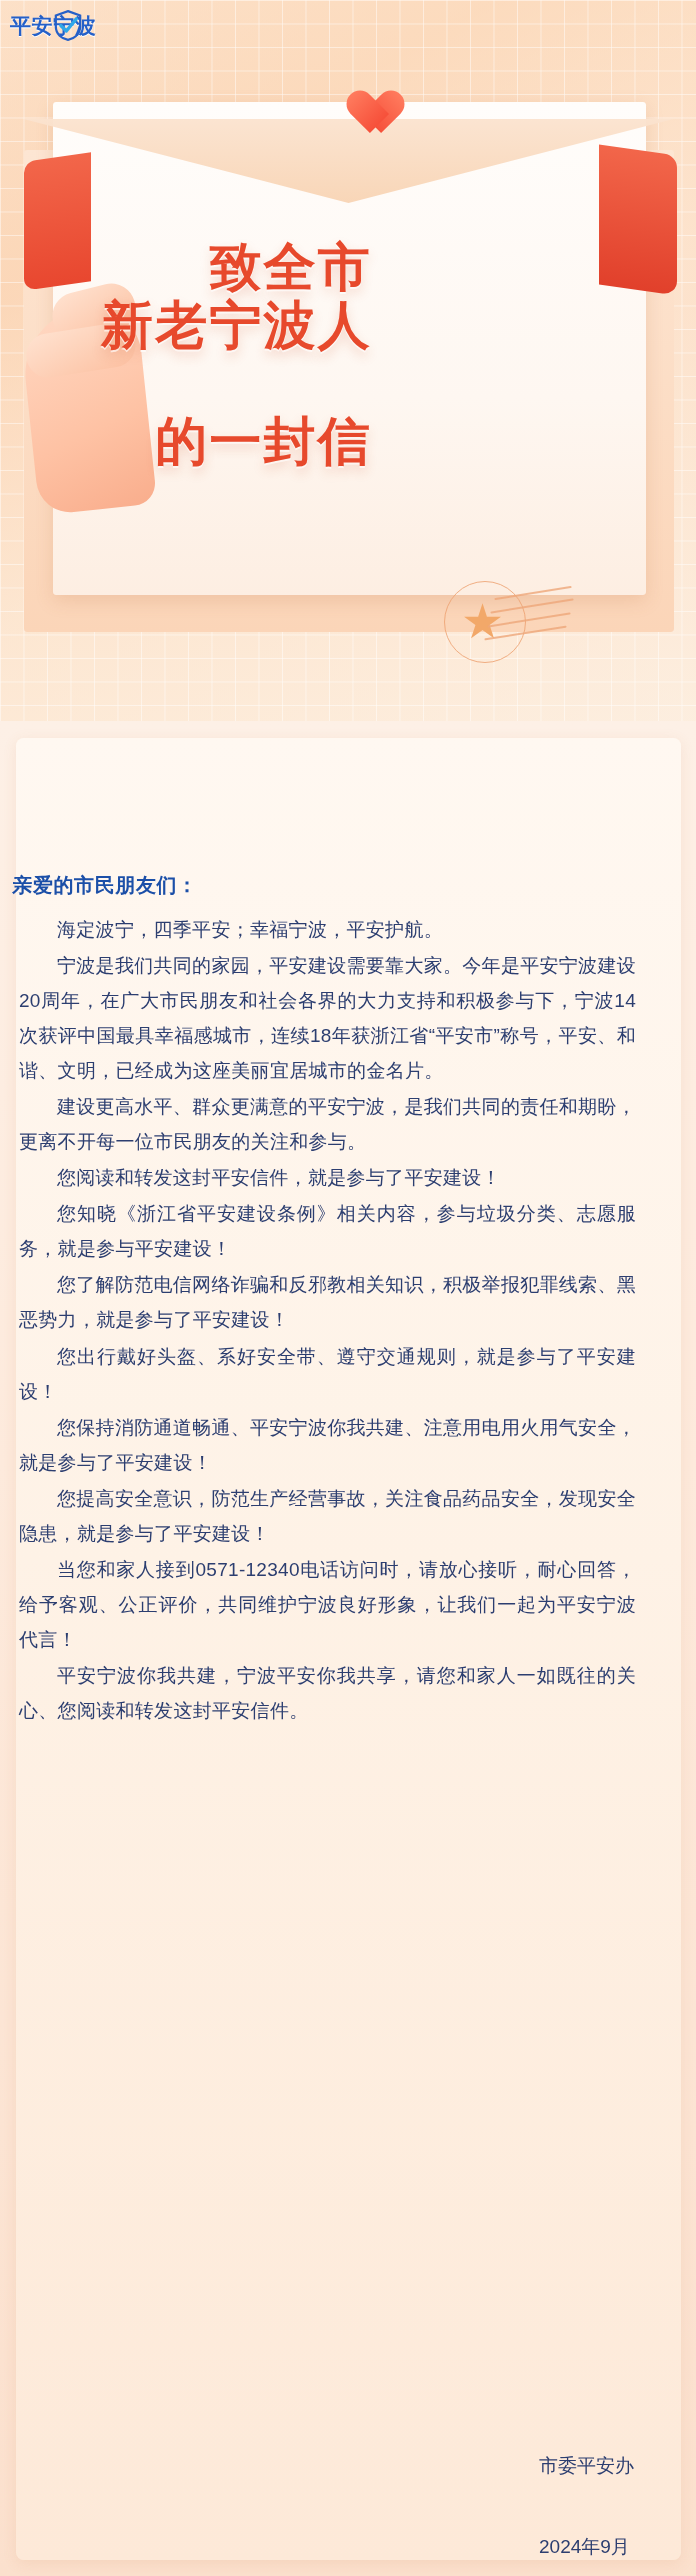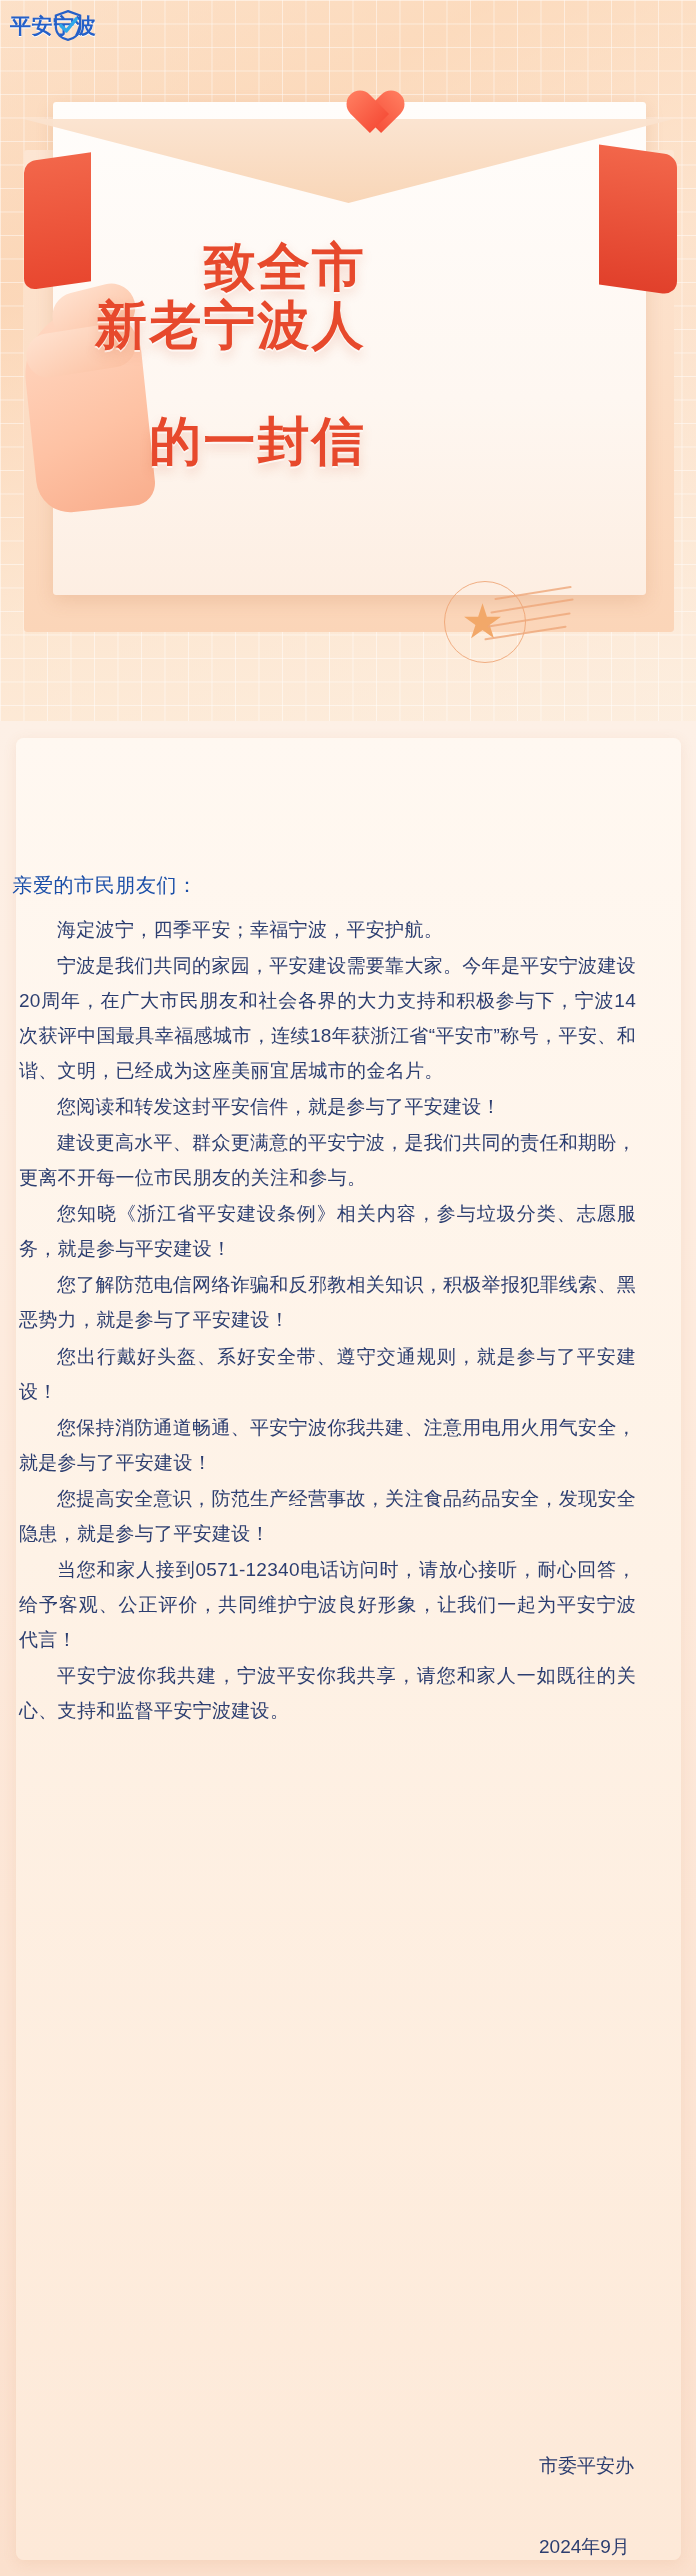--- a/index.html
+++ b/index.html
@@ -176,21 +176,21 @@
     font-size: 52px;
     font-weight: 800;
     line-height: 58px;
     letter-spacing: 2.2px;
     color: #e7492c;
     text-shadow: 0 2.2px 0 rgba(255,255,255,.65), 0 5.6px 11.2px rgba(205,80,40,.22);
     white-space: pre-line;
     font-family: "DejaVu Sans", "Liberation Sans", sans-serif;
     text-align: right;
   }
-  .hero-line2 { margin-left: 17px; display: block; }
+  .hero-line2 { margin-left: 23px; display: block; }
   .hero-line3 { margin-left: 6px; display: block; }
 
   .stamp {
     position: absolute;
     left: 432px;
     top: 576px;
     width: 135px;
     height: 90px;
     z-index: 22;
   }
@@ -249,21 +249,21 @@
     height: 1822px;
     background: linear-gradient(180deg,#fff8f1 0%, #fef2e6 45%, #fde9d8 100%);
     border-radius: 7.8px;
     box-shadow: 0 3.4px 13.5px rgba(200,120,70,.12);
   }
   .salutation {
     position: absolute;
     left: 12.3px;
     top: 151px;
     font-size: 20px;
-    font-weight: 400;
+    font-weight: 700;
     color: #1b4fa8;
     letter-spacing: 0.6px;
   }
   .letter-text {
     position: absolute;
     left: 19px;
     top: 191px;
     width: 617px;
     font-size: 19px;
     line-height: 35px;
@@ -333,29 +333,29 @@
   </div>
 
   <div class="body-card">
     <div class="body-inner"></div>
 
     <div class="salutation">亲爱的市民朋友们：</div>
 
     <div class="letter-text" id="letter-text">
         <p>海定波宁，四季平安；幸福宁波，平安护航。</p>
         <p>宁波是我们共同的家园，平安建设需要靠大家。今年是平安宁波建设20周年，在广大市民朋友和社会各界的大力支持和积极参与下，宁波14次获评中国最具幸福感城市，连续18年获浙江省“平安市”称号，平安、和谐、文明，已经成为这座美丽宜居城市的金名片。</p>
+        <p>建设更高水平、群众更满意的平安宁波，是我们共同的责任和期盼，更离不开每一位市民朋友的关注和参与。</p>
         <p>您阅读和转发这封平安信件，就是参与了平安建设！</p>
-        <p>建设更高水平、群众更满意的平安宁波，是我们共同的责任和期盼，更离不开每一位市民朋友的关注和参与。</p>
         <p>您知晓《浙江省平安建设条例》相关内容，参与垃圾分类、志愿服务，就是参与平安建设！</p>
         <p>您了解防范电信网络诈骗和反邪教相关知识，积极举报犯罪线索、黑恶势力，就是参与了平安建设！</p>
         <p>您出行戴好头盔、系好安全带、遵守交通规则，就是参与了平安建设！</p>
         <p>您保持消防通道畅通、平安宁波你我共建、注意用电用火用气安全，就是参与了平安建设！</p>
         <p>您提高安全意识，防范生产经营事故，关注食品药品安全，发现安全隐患，就是参与了平安建设！</p>
         <p>当您和家人接到0571-12340电话访问时，请放心接听，耐心回答，给予客观、公正评价，共同维护宁波良好形象，让我们一起为平安宁波代言！</p>
-        <p>平安宁波你我共建，宁波平安你我共享，请您和家人一如既往的关心、支持和监督平安宁波建设。</p>
+        <p>平安宁波你我共建，宁波平安你我共享，请您和家人一如既往的关心、您阅读和转发这封平安信件。</p>
       </div>
 
     <div class="signature">
       <span class="sig-line">市委平安办</span>
       <span class="sig-line">2024年9月</span>
     </div>
   </div>
 
 </div>
 

